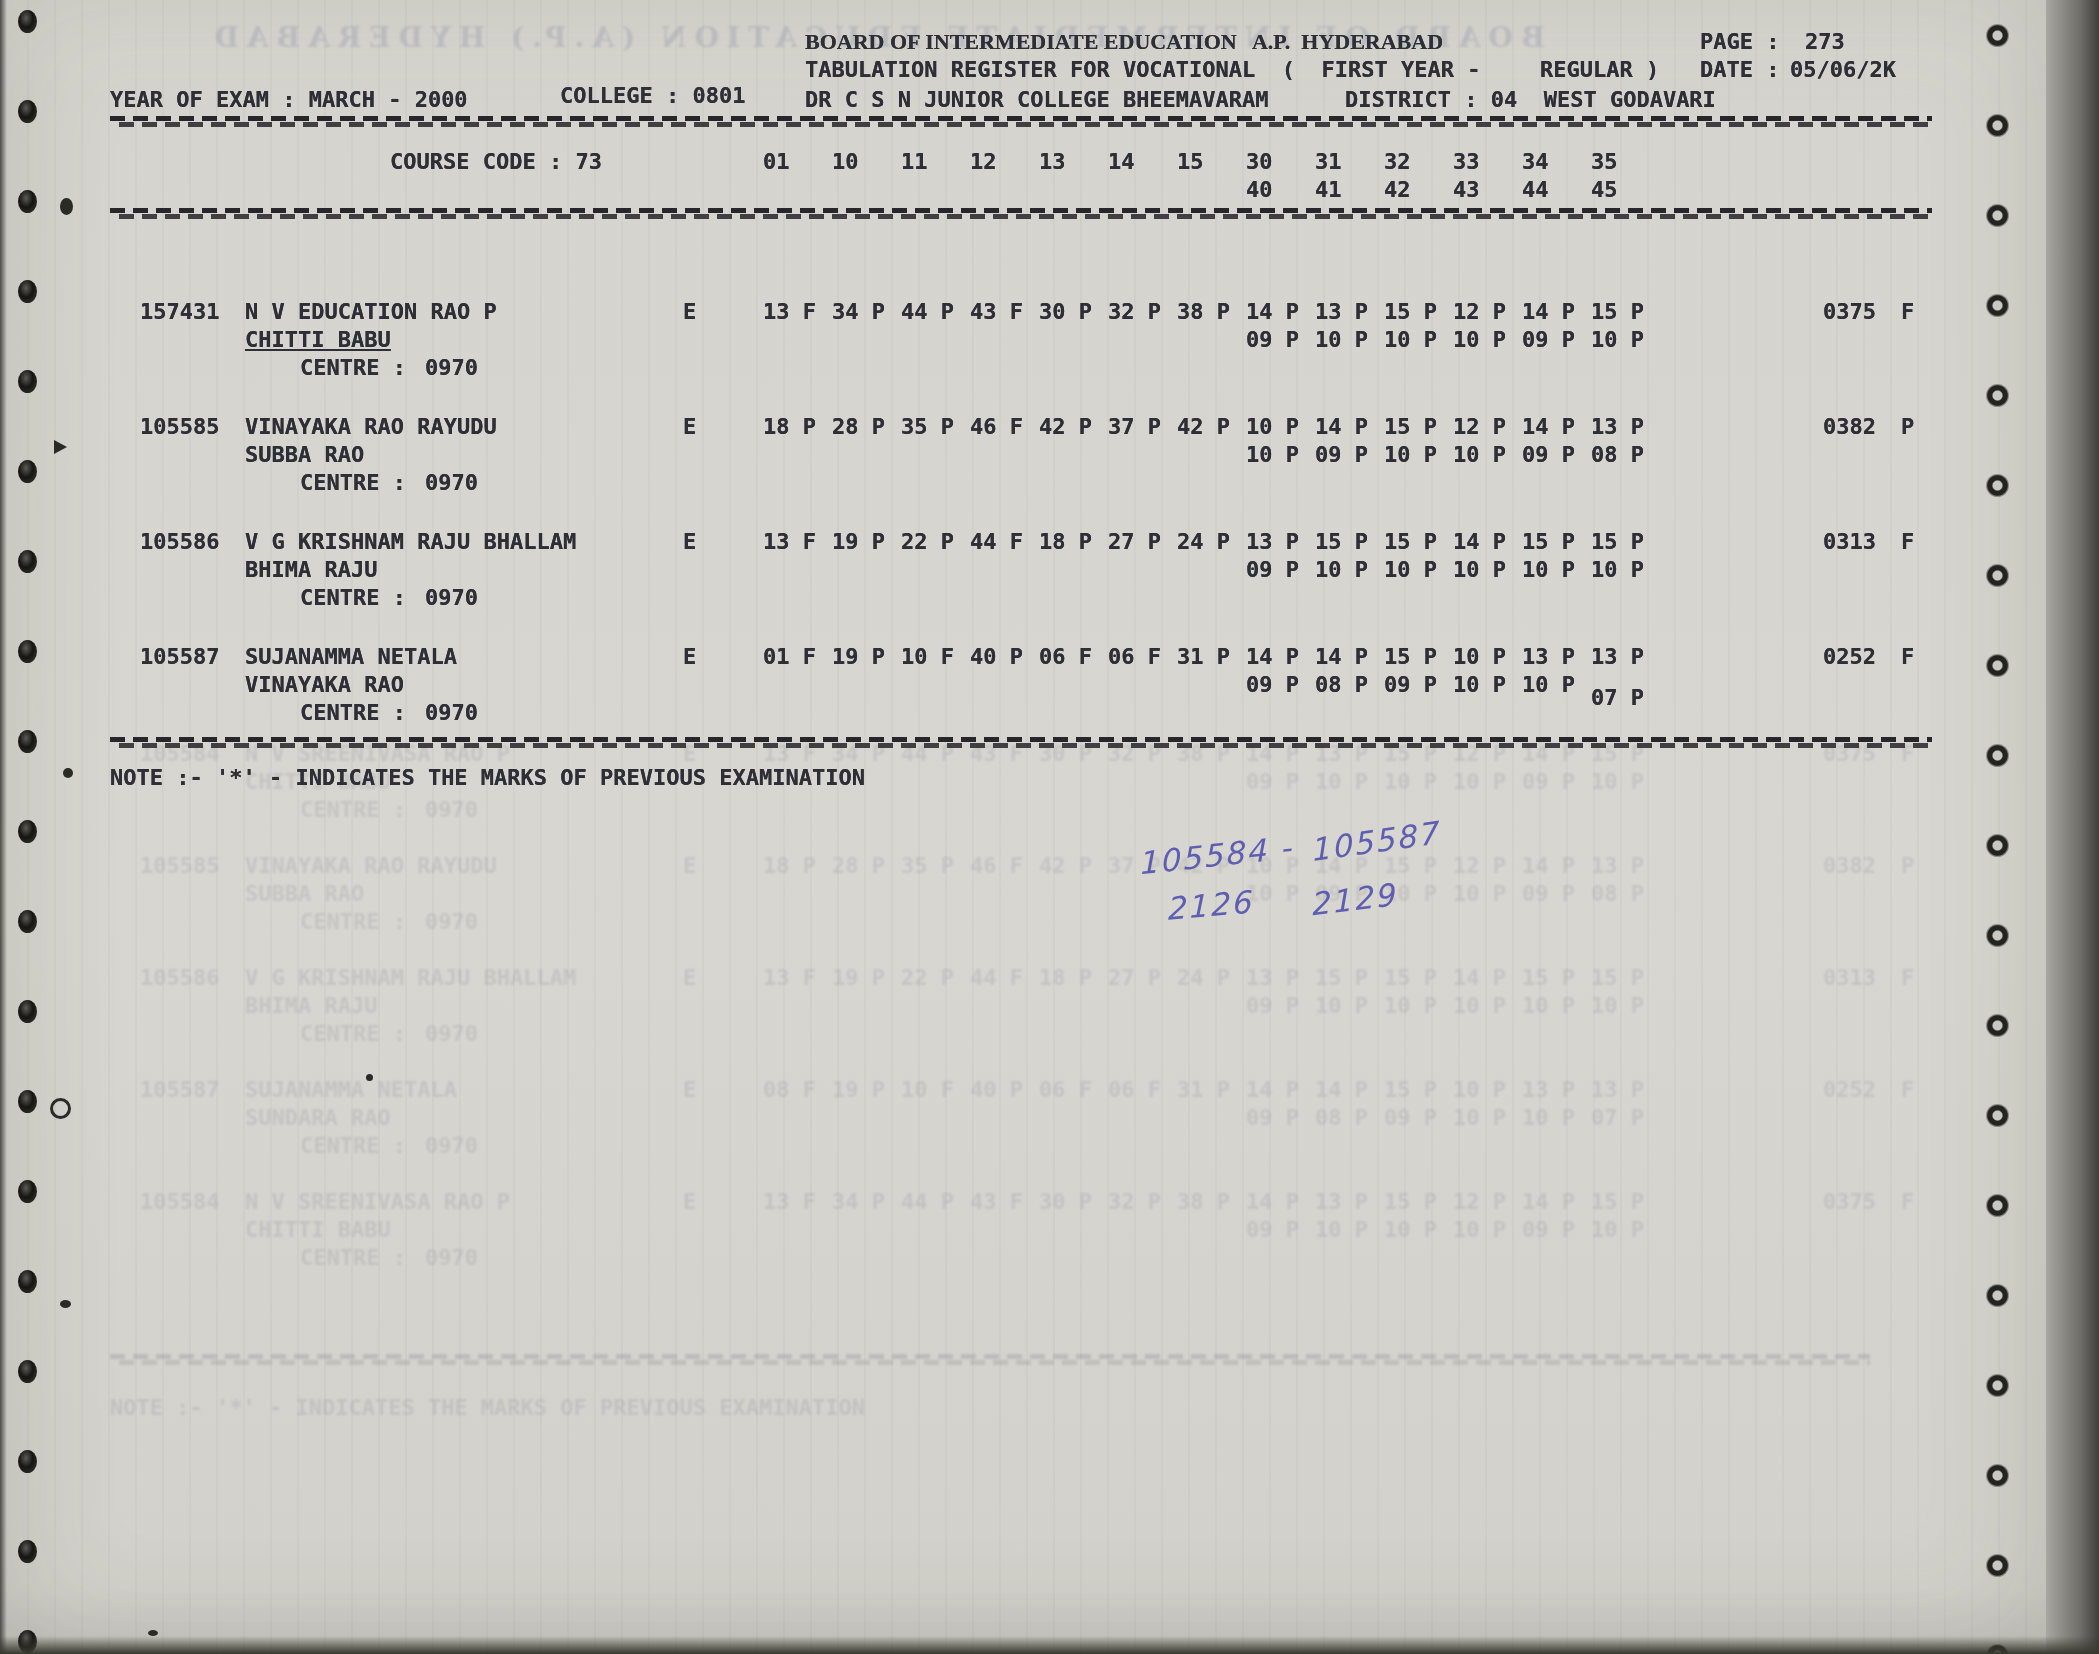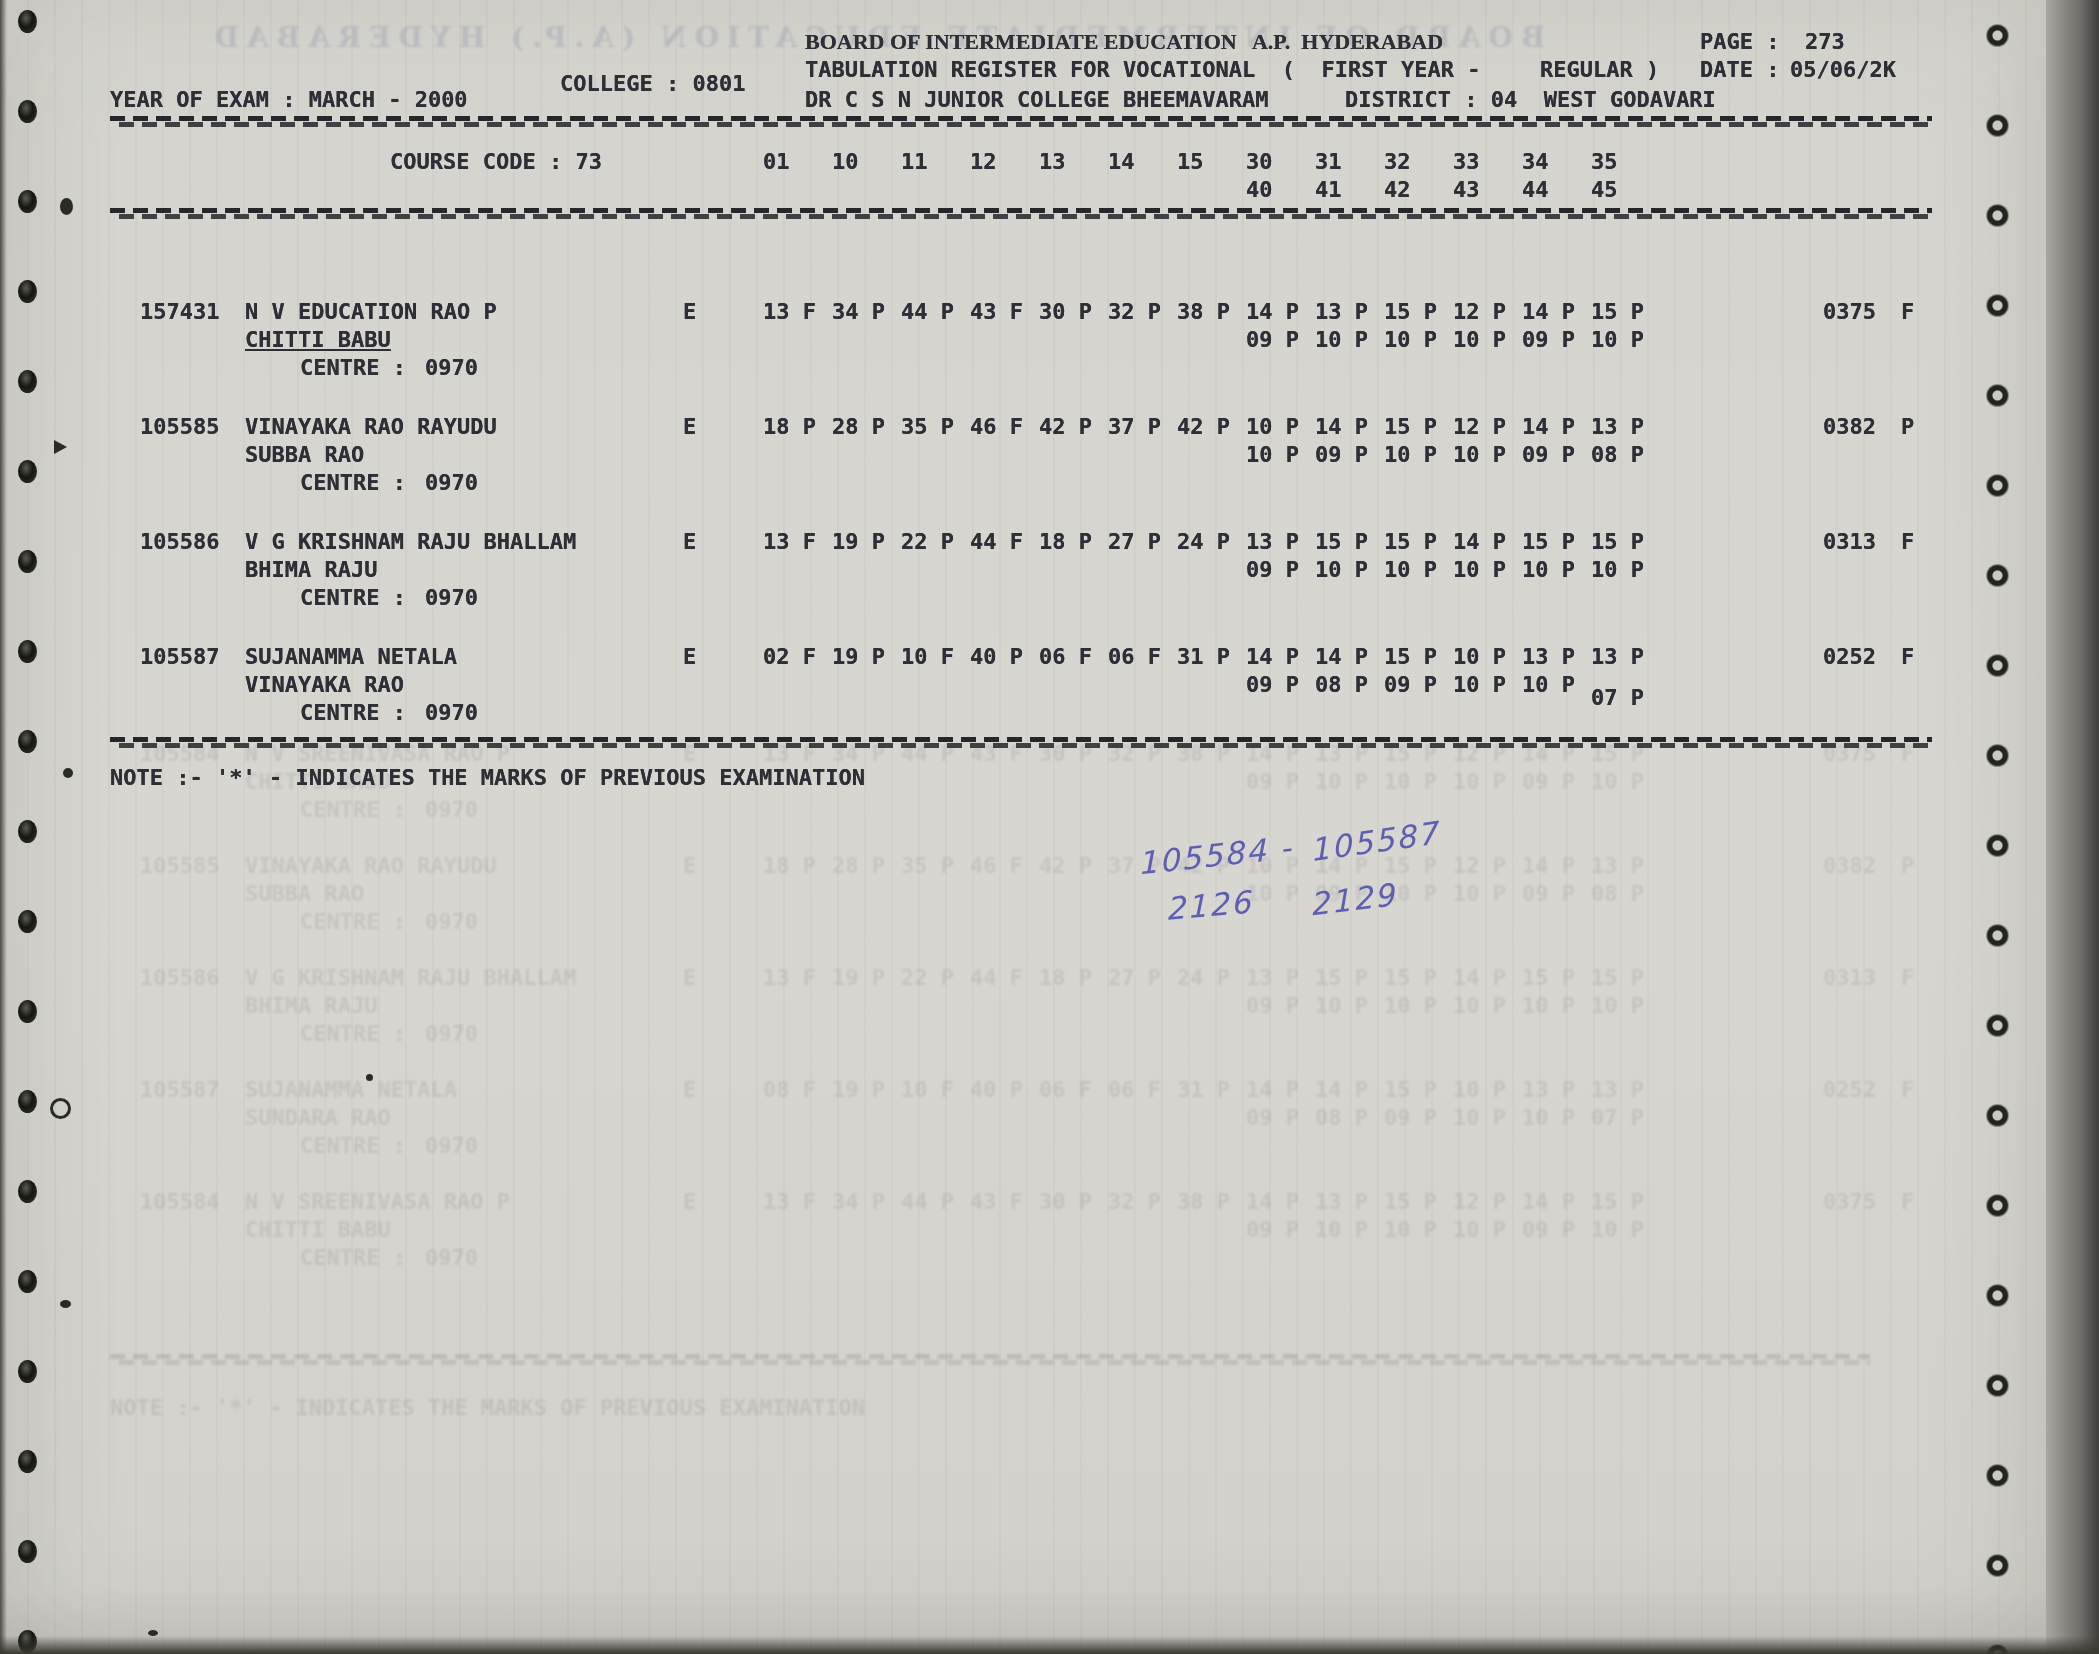--- a/index.html
+++ b/index.html
@@ -236,21 +236,21 @@
     <span class="t" style="left:805px;top:30px;font-family:Liberation Serif, serif;">BOARD OF INTERMEDIATE EDUCATION   A.P.  HYDERABAD</span>
     <span class="t" style="left:1700px;top:30px;">PAGE :</span>
     <span class="t" style="left:1805px;top:30px;">273</span>
 
     <span class="t" style="left:805px;top:58px;">TABULATION REGISTER FOR VOCATIONAL  (  FIRST YEAR -</span>
     <span class="t" style="left:1540px;top:58px;">REGULAR )</span>
     <span class="t" style="left:1700px;top:58px;">DATE :</span>
     <span class="t" style="left:1790px;top:58px;">05/06/2K</span>
 
     <span class="t" style="left:110px;top:88px;">YEAR OF EXAM : MARCH - 2000</span>
-    <span class="t" style="left:560px;top:72px;">COLLEGE : 0801</span>
+    <span class="t" style="left:560px;top:84px;">COLLEGE : 0801</span>
     <span class="t" style="left:805px;top:88px;">DR C S N JUNIOR COLLEGE BHEEMAVARAM</span>
     <span class="t" style="left:1345px;top:88px;">DISTRICT : 04  WEST GODAVARI</span>
 
     <div class="dashes" style="left:110px;top:116px;width:1822px;"></div>
 
     <span class="t" style="left:390px;top:150px;">COURSE CODE : 73</span>
     <div id="cols-layer">
         <span class="t" style="left: 763px; top: 150px;">01</span>
         <span class="t" style="left: 832px; top: 150px;">10</span>
         <span class="t" style="left: 901px; top: 150px;">11</span>
@@ -355,21 +355,21 @@
         <span class="t" style="left: 1522px; top: 558px;">10 P</span>
         <span class="t" style="left: 1591px; top: 558px;">10 P</span>
         <span class="t" style="left: 1823px; top: 530px;">0313</span>
         <span class="t" style="left: 1901px; top: 530px;">F</span>
         <span class="t" style="left: 140px; top: 645px;">105587</span>
         <span class="t" style="left: 245px; top: 645px;">SUJANAMMA NETALA</span>
         <span class="t" style="left: 245px; top: 673px;">VINAYAKA RAO</span>
         <span class="t" style="left: 300px; top: 701px;">CENTRE :</span>
         <span class="t" style="left: 425px; top: 701px;">0970</span>
         <span class="t" style="left: 683px; top: 645px;">E</span>
-        <span class="t" style="left: 763px; top: 645px;">02 F</span>
+        <span class="t" style="left: 763px; top: 645px;">01 F</span>
         <span class="t" style="left: 832px; top: 645px;">19 P</span>
         <span class="t" style="left: 901px; top: 645px;">10 F</span>
         <span class="t" style="left: 970px; top: 645px;">40 P</span>
         <span class="t" style="left: 1039px; top: 645px;">06 F</span>
         <span class="t" style="left: 1108px; top: 645px;">06 F</span>
         <span class="t" style="left: 1177px; top: 645px;">31 P</span>
         <span class="t" style="left: 1246px; top: 645px;">14 P</span>
         <span class="t" style="left: 1315px; top: 645px;">14 P</span>
         <span class="t" style="left: 1384px; top: 645px;">15 P</span>
         <span class="t" style="left: 1453px; top: 645px;">10 P</span>

